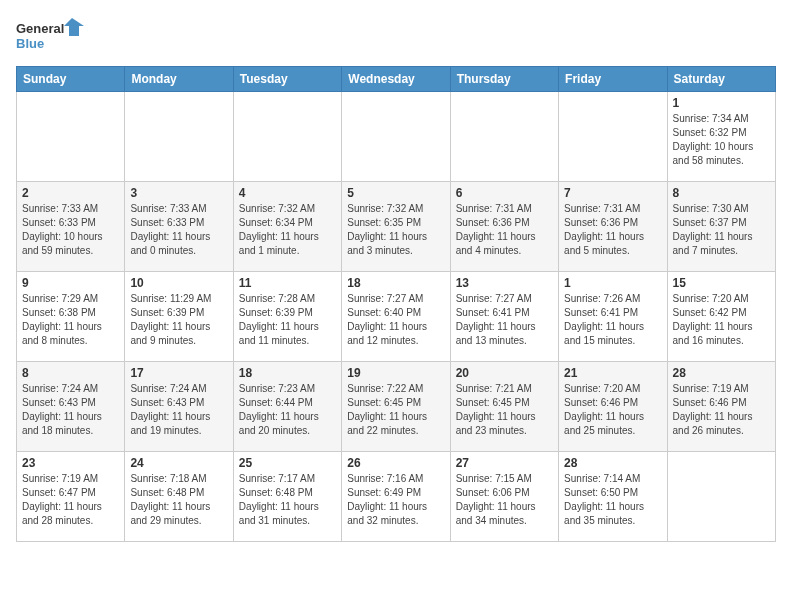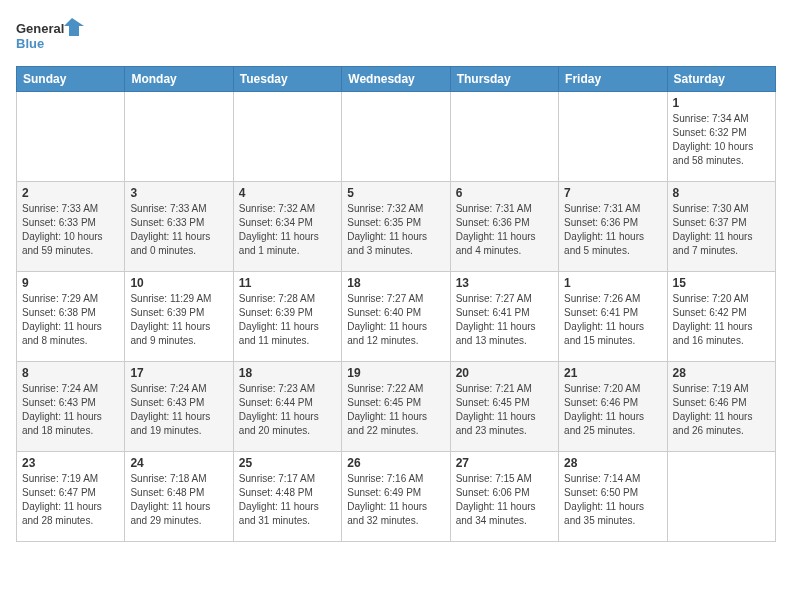--- a/index.html
+++ b/index.html
@@ -256,21 +256,21 @@
         </td>
         <td>
           <span class="day-number">24</span>
           <div class="day-info">Sunrise: 7:18 AM
 Sunset: 6:48 PM
 Daylight: 11 hours and 29 minutes.</div>
         </td>
         <td>
           <span class="day-number">25</span>
           <div class="day-info">Sunrise: 7:17 AM
-Sunset: 4:48 PM
+Sunset: 6:48 PM
 Daylight: 11 hours and 31 minutes.</div>
         </td>
         <td>
           <span class="day-number">26</span>
           <div class="day-info">Sunrise: 7:16 AM
 Sunset: 6:49 PM
 Daylight: 11 hours and 32 minutes.</div>
         </td>
         <td>
           <span class="day-number">27</span>

